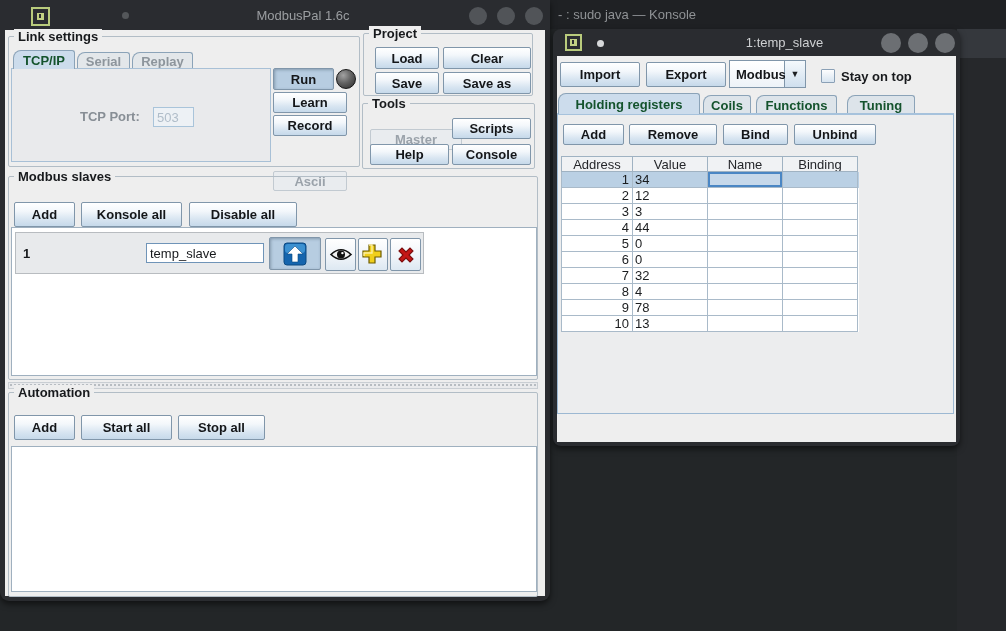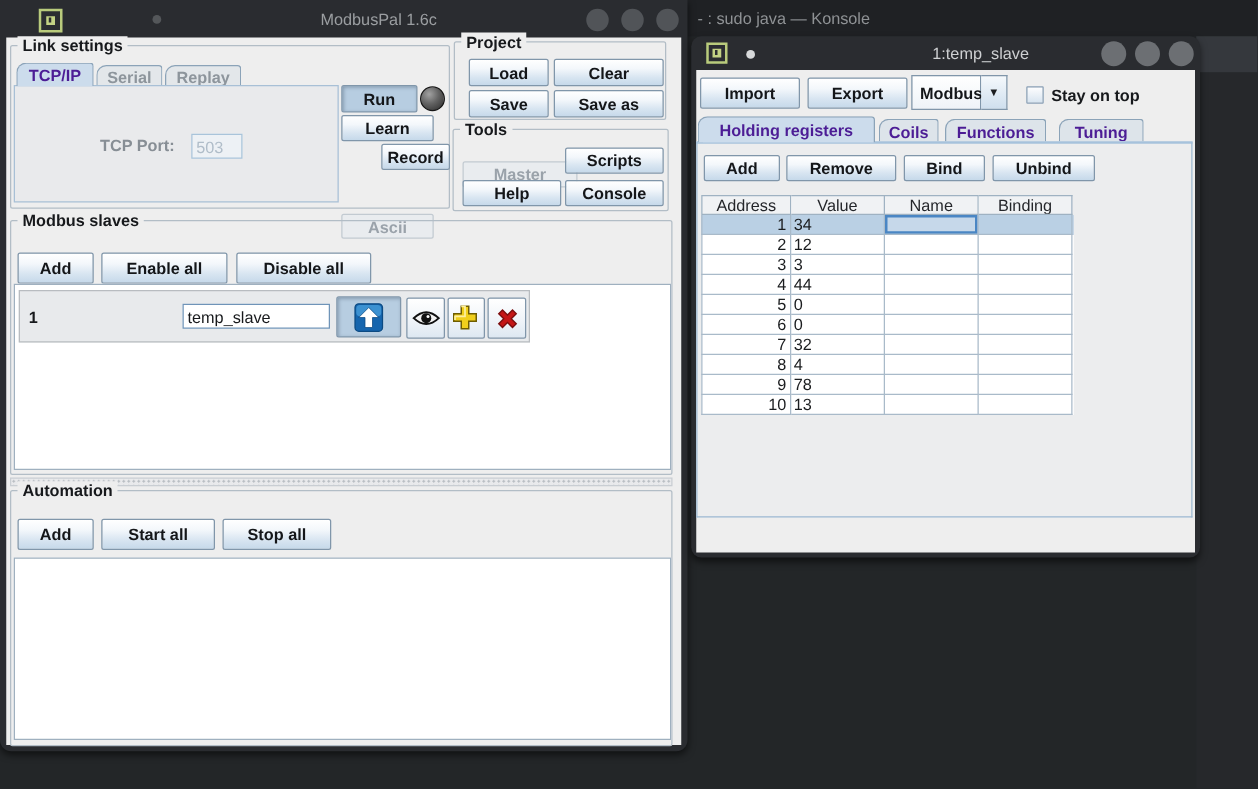--- a/index.html
+++ b/index.html
@@ -35,21 +35,21 @@
     position:absolute; display:flex; align-items:center; justify-content:center;
     background:linear-gradient(180deg,#ffffff 0%,#f3f7fb 35%,#d8e5f1 70%,#c6d9ea 100%);
     border:1px solid #8096aa; border-radius:2px;
     font-weight:bold; font-size:13px; color:#141619; white-space:nowrap; cursor:default;
   }
   .btn.disabled { background:#e9ecef; border-color:#c2cad1; color:#9aa2aa; }
   .btn.toggled { background:#b7cde1; box-shadow:inset 1px 1px 3px rgba(40,60,80,.35); }
   .icon-btn { background:linear-gradient(180deg,#ffffff,#eef3f8 60%,#dde8f2); }
   .tab {
     position:absolute; display:flex; align-items:center; justify-content:center;
-    font-weight:bold; font-size:13px; color:#4c1d95;
+    font-weight:bold; font-size:13px; color:#14532d;
     background:#dde4ea; border:1px solid #8ba3b8; border-bottom:none;
     border-radius:8px 3px 0 0;
   }
   .tab.selected { background:#ccdcec; z-index:2; }
   .tab.disabled { background:#e3e7ea; color:#8d959c; }
   .tabpanel { position:absolute; background:#e9eaec; border:1px solid #a8c0d6; }
   .txt { position:absolute; font-size:13px; color:#17191c; white-space:nowrap; }
   .bold { font-weight:bold; }
   input.field { position:absolute; font-family:"Liberation Sans",sans-serif; font-size:13px; padding:1px 3px; outline:none; }
   .led { position:absolute; border-radius:50%; background:radial-gradient(circle at 35% 30%, #a2a2a2, #636363 45%, #3c3c3c 82%); border:1px solid #161616; }
@@ -106,21 +106,21 @@
     </div>
     <div class="tab selected" style="left:8px; top:20px; width:62px; height:19px;">TCP/IP</div>
     <div class="tab disabled" style="left:72px; top:22px; width:53px; height:17px;">Serial</div>
     <div class="tab disabled" style="left:127px; top:22px; width:61px; height:17px;">Replay</div>
     <div class="tabpanel" style="left:6px; top:38px; width:260px; height:94px;"></div>
     <span class="txt bold" style="left:75px; top:79px; color:#878e95;">TCP Port:</span>
     <input class="field" style="left: 148px; top: 77px; width: 41px; height: 20px; background: rgb(237, 241, 245); border: 1px solid rgb(169, 196, 218); color: rgb(176, 189, 201);" readonly="" value="503">
     <div class="btn toggled" style="left:268px; top:38px; width:61px; height:22px;">Run</div>
     <span class="led" style="left:331px; top:39px; width:20px; height:20px;"></span>
     <div class="btn" style="left:268px; top:62px; width:74px; height:21px;">Learn</div>
-    <div class="btn" style="left:268px; top:85px; width:55px; height:21px;margin-left:32px;">Record</div>
+    <div class="btn" style="left:268px; top:85px; width:74px; height:21px;">Record</div>
     <div class="btn disabled" style="left:268px; top:109px; width:74px; height:20px;margin-top:32px;">Ascii</div>
 
     <div class="panel" style="left:358px; top:3px; width:170px; height:63px;">
       <span class="legend" style="left:5px;">Project</span>
     </div>
     <div class="btn" style="left:370px; top:17px; width:64px; height:22px;">Load</div>
     <div class="btn" style="left:438px; top:17px; width:88px; height:22px;">Clear</div>
     <div class="btn" style="left:370px; top:42px; width:64px; height:22px;">Save</div>
     <div class="btn" style="left:438px; top:42px; width:88px; height:22px;">Save as</div>
 
@@ -129,21 +129,21 @@
     </div>
     <div class="btn disabled" style="left:365px; top:99px; width:92px; height:21px;">Master</div>
     <div class="btn" style="left:447px; top:88px; width:79px; height:21px;">Scripts</div>
     <div class="btn" style="left:365px; top:114px; width:79px; height:21px;">Help</div>
     <div class="btn" style="left:447px; top:114px; width:79px; height:21px;">Console</div>
 
     <div class="panel" style="left:3px; top:146px; width:530px; height:204px;">
       <span class="legend" style="left:5px;">Modbus slaves</span>
     </div>
     <div class="btn" style="left:9px; top:172px; width:61px; height:25px;">Add</div>
-    <div class="btn" style="left:76px; top:172px; width:101px; height:25px;">Enable all</div>
+    <div class="btn" style="left:76px; top:172px; width:101px; height:25px;">Konsole all</div>
     <div class="btn" style="left:184px; top:172px; width:108px; height:25px;">Disable all</div>
     <div class="white-area" style="left:6px; top:197px; width:526px; height:149px;">
 
       <div class="abs" style="left:3px; top:4px; width:409px; height:42px; background:#e8eaec; border:1px solid #b8bcc0;">
         <span class="txt bold" style="left:7px; top:13px;">1</span>
         <input class="field" style="left: 130px; top: 10px; width: 118px; height: 20px; background: rgb(255, 255, 255); border: 1px solid rgb(111, 148, 184); color: rgb(23, 25, 28);" value="temp_slave">
         <div class="btn toggled" style="left:253px; top:4px; width:52px; height:33px;">
           <svg width="26" height="26" viewBox="0 0 26 26">
             <rect x="2" y="2" width="22" height="22" rx="3" fill="#1565ae" stroke="#0c4a82"></rect>
             <rect x="3" y="3" width="20" height="9" rx="3" fill="#4aa0dc" opacity="0.75"></rect>

